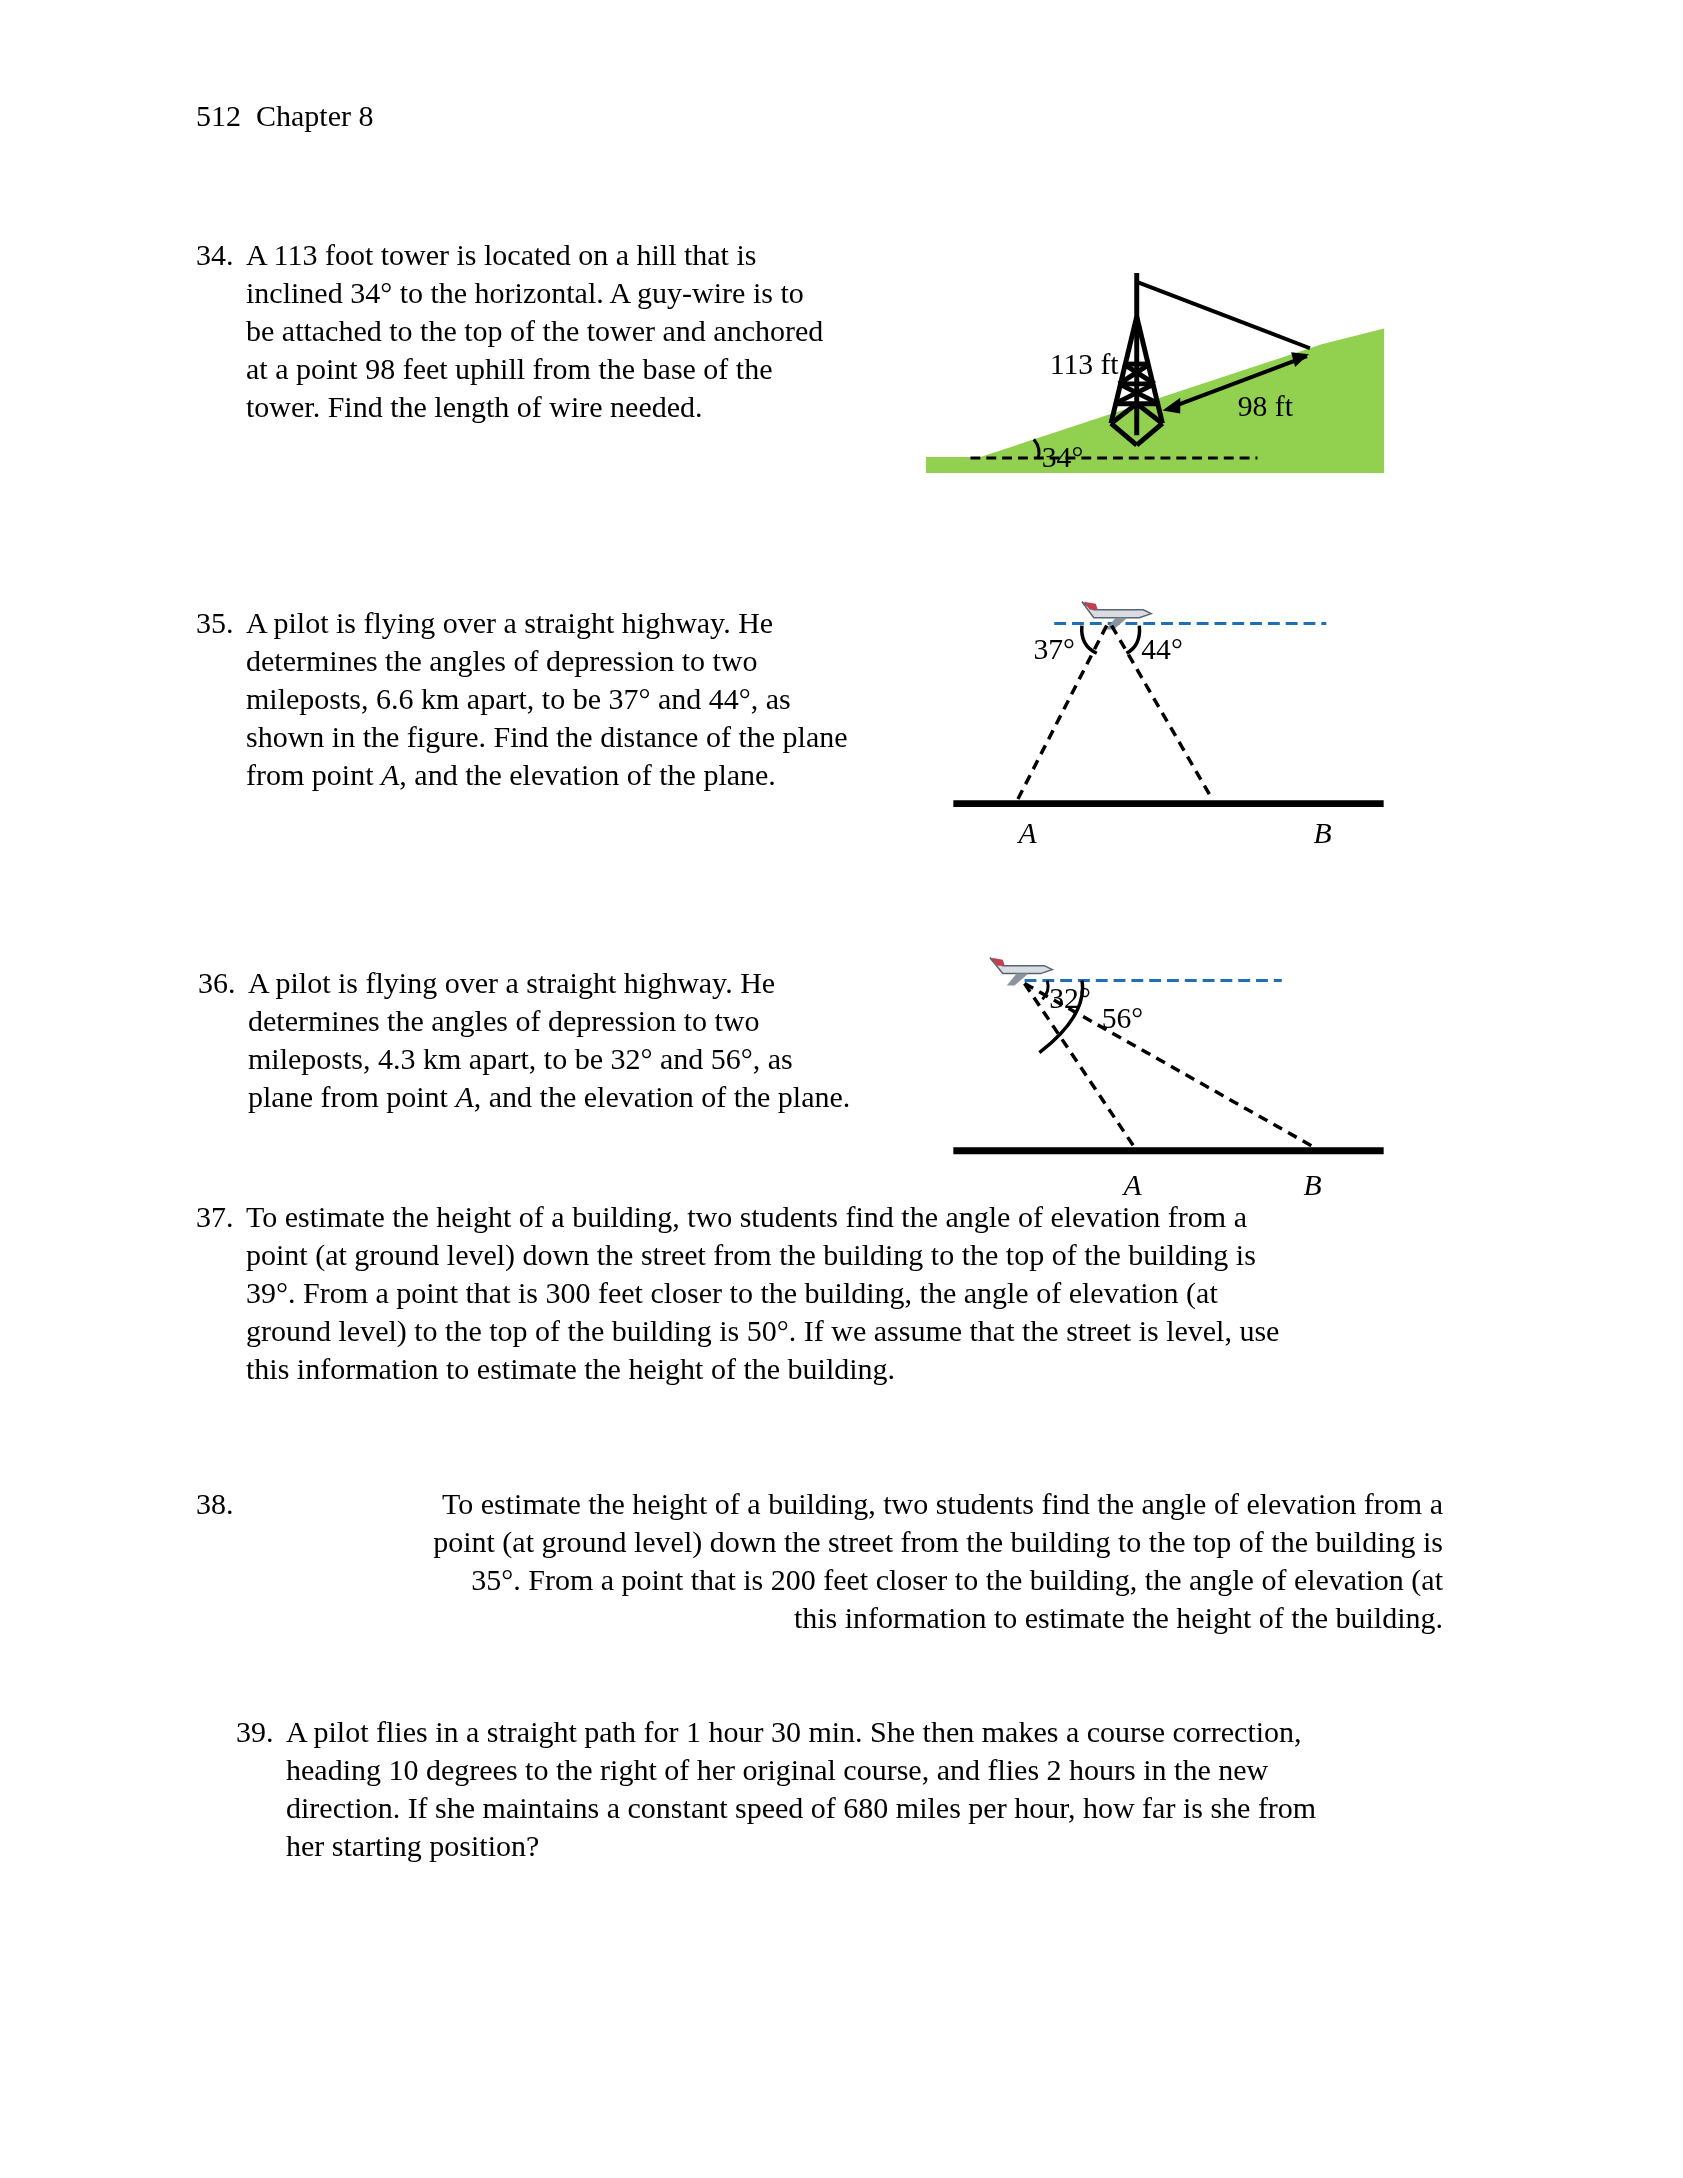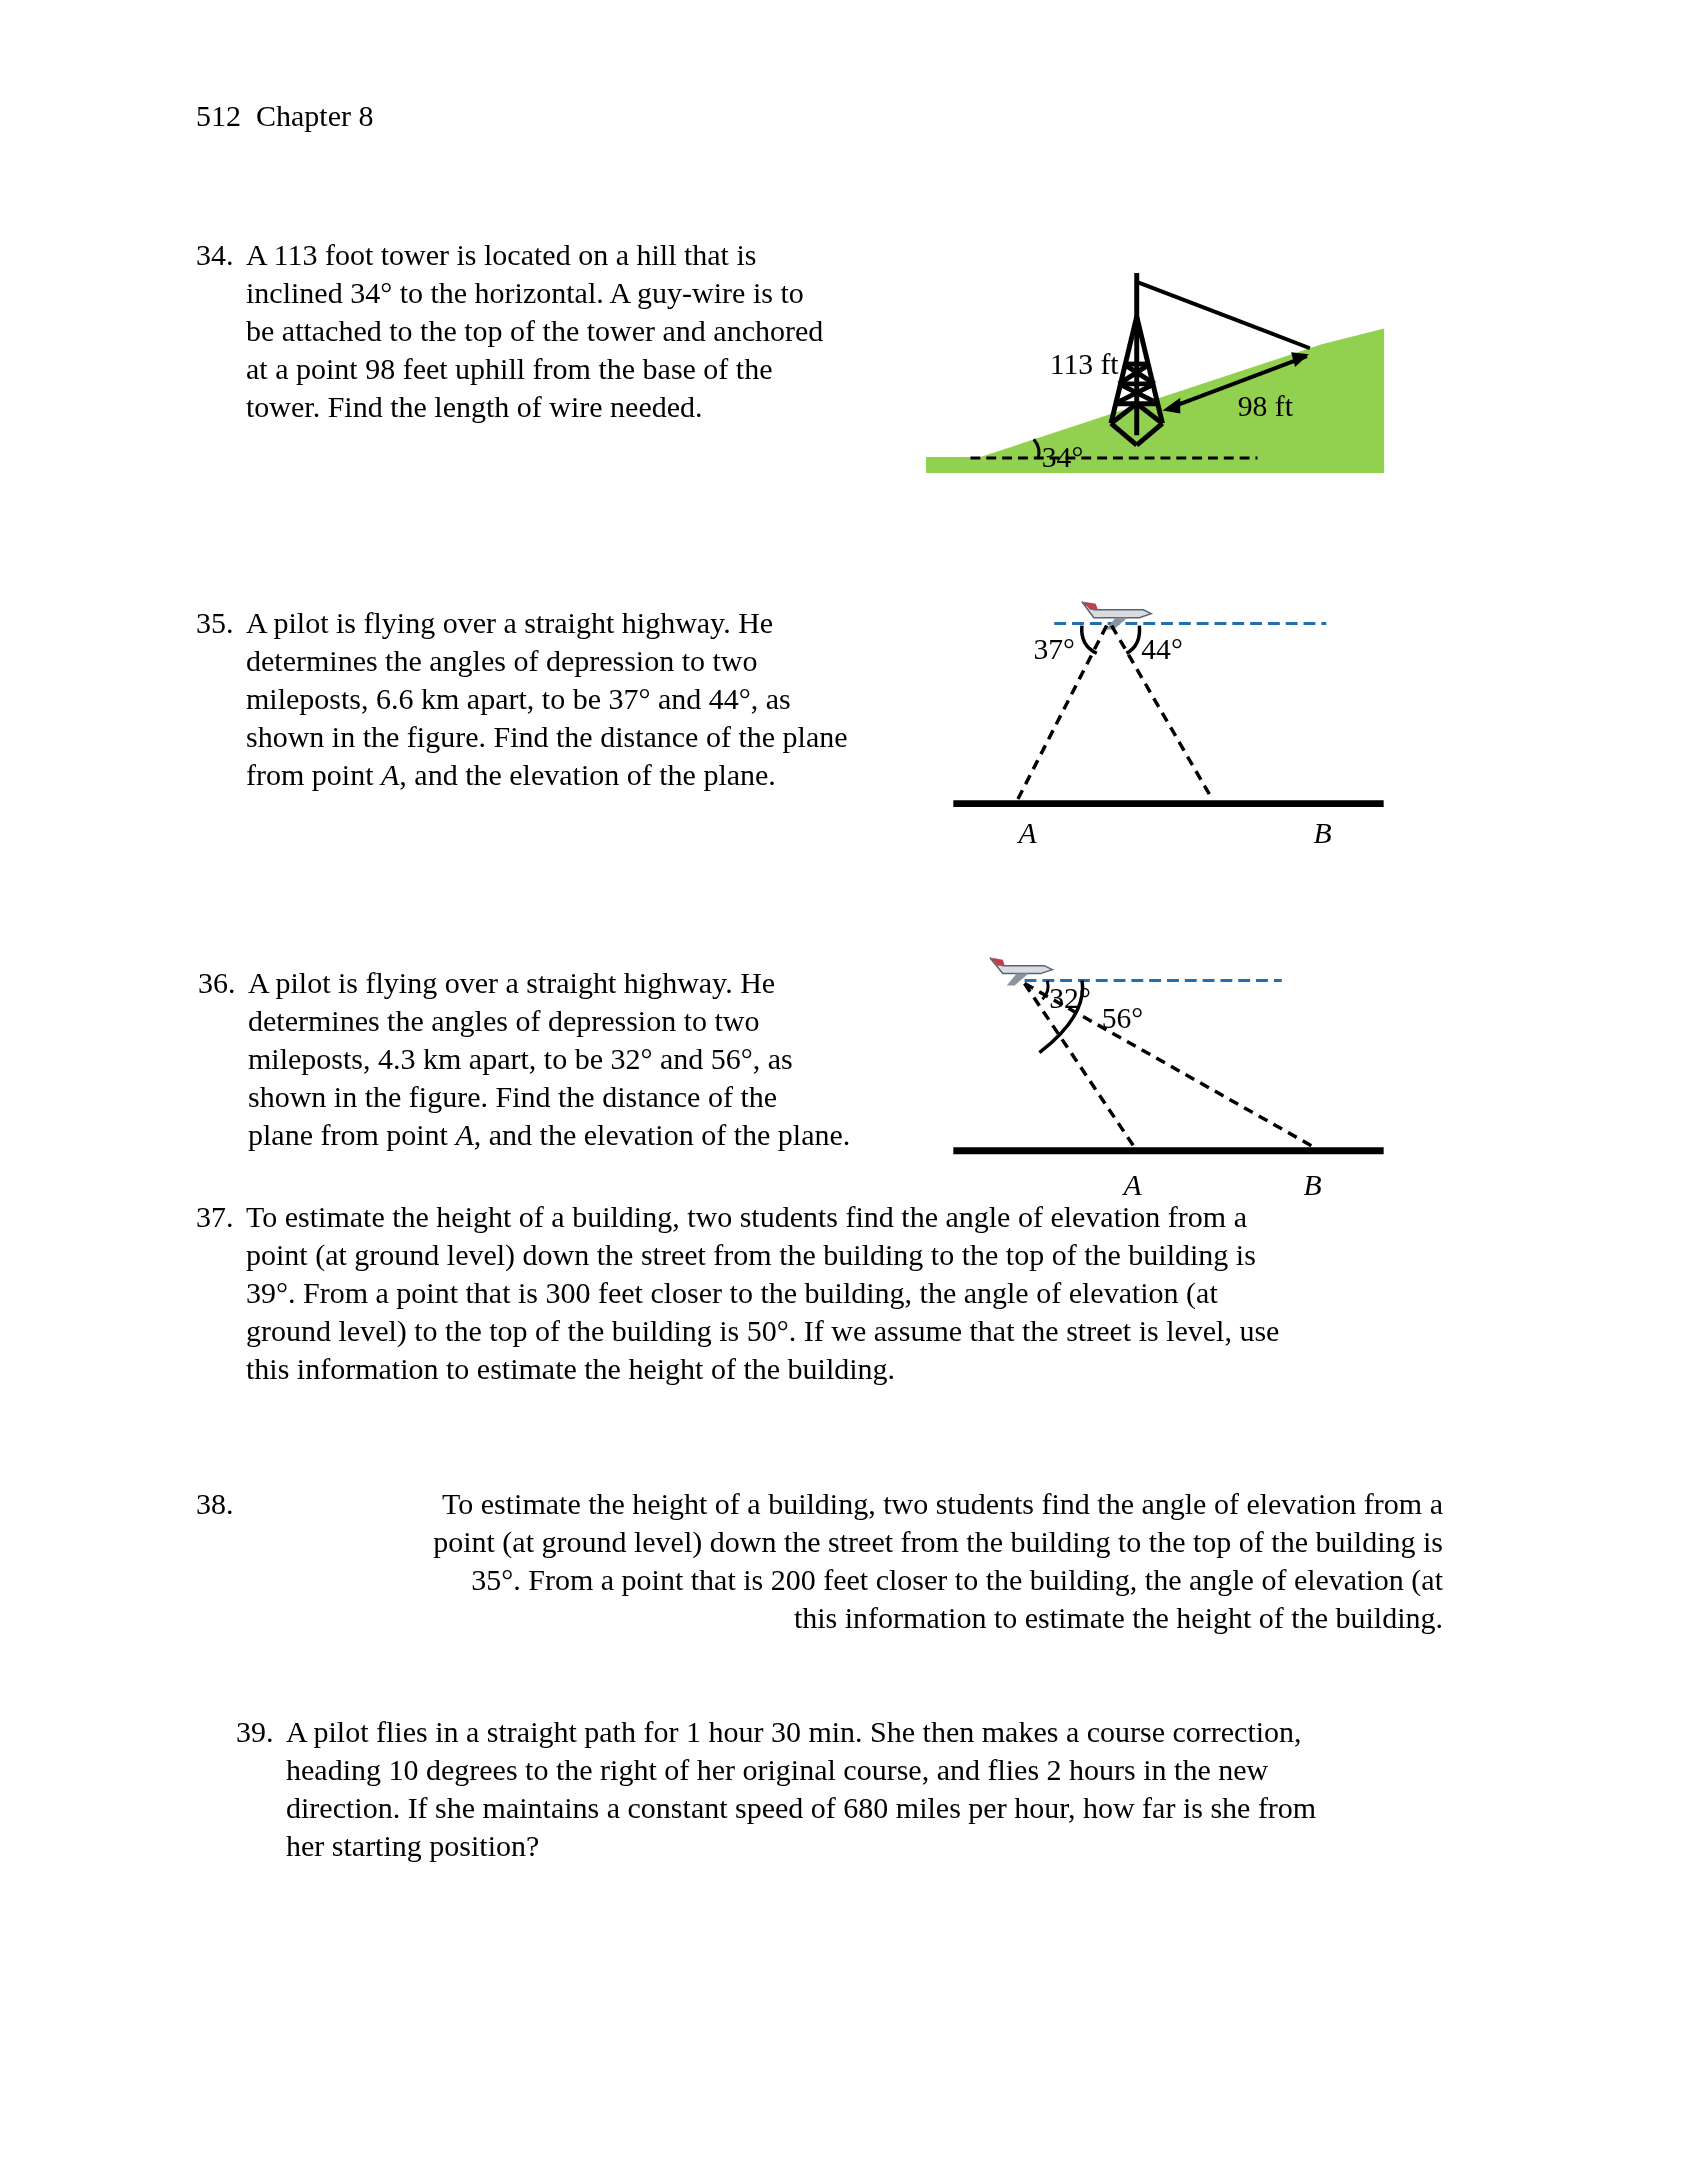--- a/index.html
+++ b/index.html
@@ -98,21 +98,20 @@
   <text x="74" y="262" font-size="30" font-style="italic">A</text>
   <text x="372" y="262" font-size="30" font-style="italic">B</text>
 </svg>
 
 <div class="problem" style="left:198px; top:964px; width:752px;">
   <span class="num">36.</span>
   <div class="text">
     <div>A pilot is flying over a straight highway. He</div>
     <div>determines the angles of depression to two</div>
     <div>mileposts, 4.3 km apart, to be 32° and 56°, as</div>
-    <div>shown in the figure.  Find the distance of the</div>
     <div><span>plane from point </span><span class="italic">A</span><span>, and the elevation of the plane.</span></div>
   </div>
 </div>
 
 <svg class="fig" style="left:945px; top:936px;" width="446" height="277" viewBox="0 0 450 280">
   <line x1="80" y1="45" x2="340" y2="45" stroke="#1f6fb5" stroke-width="3" stroke-dasharray="12,6"></line>
   <g>
     <path d="M45,22 L58,30 L100,30 L108,34 L96,38 L58,38 Z" fill="#d9dde3" stroke="#5a6470" stroke-width="1.5"></path>
     <path d="M47,22 L58,24 L60,30 L52,30 Z" fill="#c04050"></path>
     <path d="M72,38 L62,50 L70,50 L84,38 Z" fill="#8a949e"></path>

